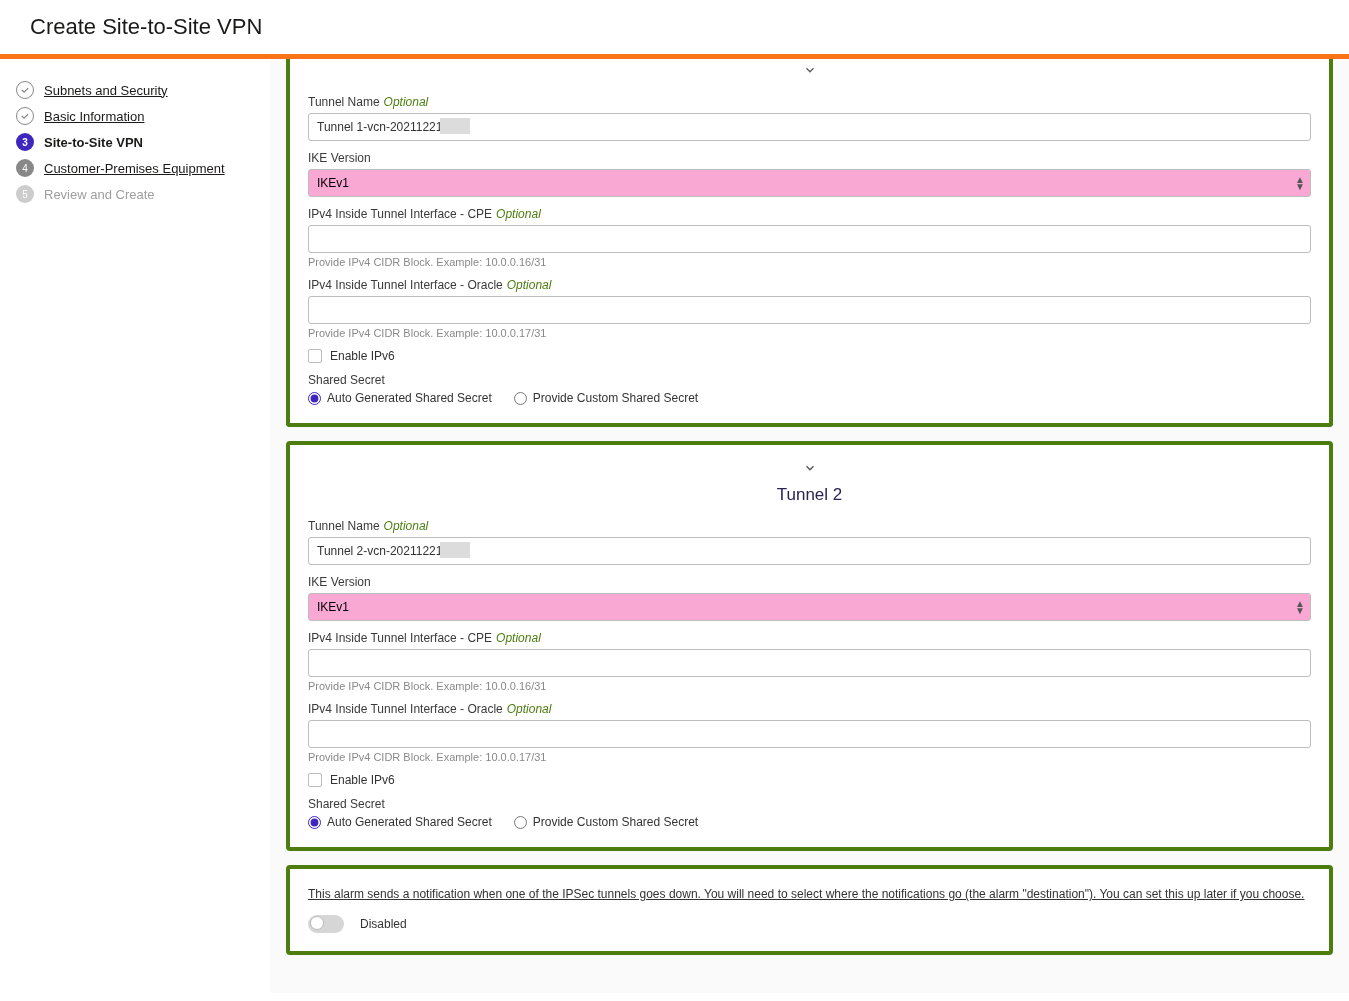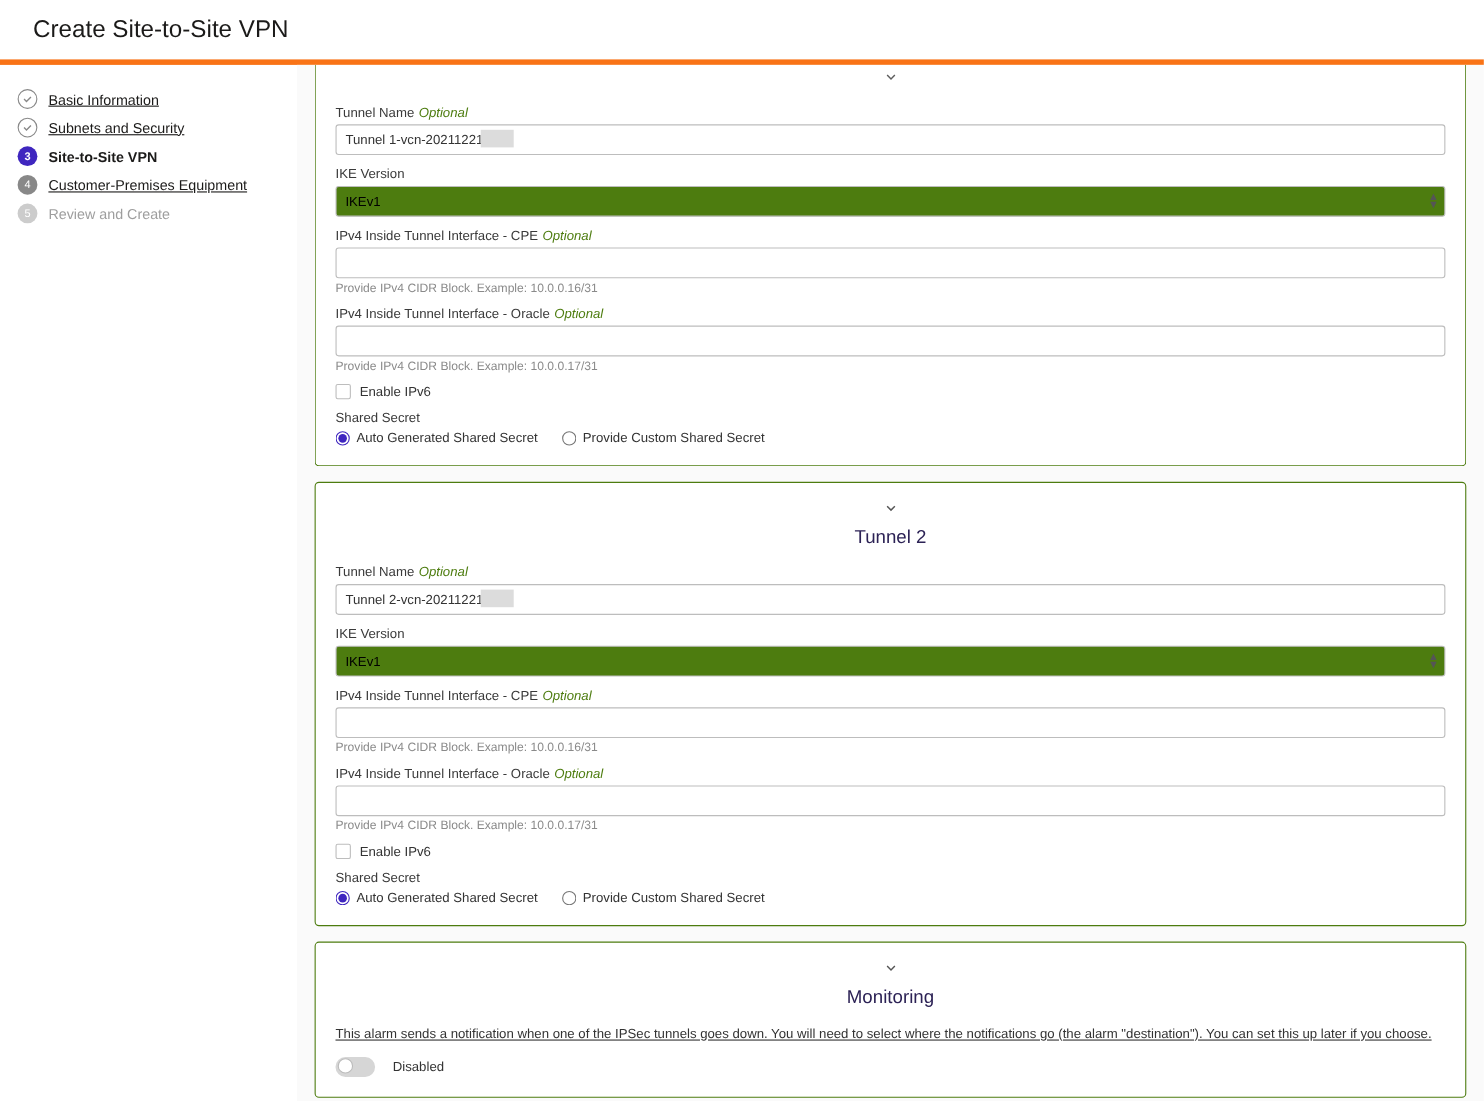--- a/index.html
+++ b/index.html
@@ -12,34 +12,34 @@
 .step-circle { width: 18px; height: 18px; border-radius: 50%; display: flex; align-items: center; justify-content: center; font-size: 10px; flex-shrink: 0; }
 .step-circle.done { border: 1.5px solid #888; color: #888; background: transparent; }
 .step-circle.done svg { width: 10px; height: 10px; }
 .step-circle.active { background: #3f26bf; color: #fff; font-weight: 600; }
 .step-circle.inactive { background: #888; color: #fff; }
 .step-circle.future { background: #ccc; color: #fff; }
 .step-label { text-decoration: underline; color: #1b1a19; cursor: pointer; }
 .step-label.active { text-decoration: none; font-weight: 600; }
 .step-label.disabled { text-decoration: none; color: #9e9e9e; cursor: default; }
 .main { flex: 1; padding: 0 16px 24px 16px; background: #fafafa; overflow-y: auto; }
-.card { background: #fff; border: 1px solid #4d7c0f; border-radius: 4px; margin-bottom: 14px; padding: 16px 18px 18px 18px; }
+.card { background: #fff; border: 4px solid #4d7c0f; border-radius: 4px; margin-bottom: 14px; padding: 16px 18px 18px 18px; }
 .card.cutoff { margin-top: 0; border-top: none; border-top-left-radius: 0; border-top-right-radius: 0; padding-top: 6px; }
 .card-title { display: flex; align-items: center; gap: 10px; font-size: 17px; font-weight: 500; color: #2c2255; margin-bottom: 14px; flex-direction: column; }
 .card-title.cutoff-title { font-size: 17px; color: #2c2255; opacity: 0.95; margin-bottom: 12px; position: relative; top: -2px; overflow: hidden; height: 18px; }
 .chev { width: 14px; height: 14px; flex-shrink: 0; }
 .field { margin-bottom: 10px; }
 .field-label { font-size: 12px; color: #3a3a3a; margin-bottom: 4px; }
 .field-label .optional { color: #4d7c0f; font-style: italic; margin-left: 4px; }
 .text-input { width: 100%; height: 28px; border: 1px solid #bdbdbd; border-radius: 3px; padding: 0 8px; font-size: 12px; color: #333; }
 .input-wrap { position: relative; }
 .input-redact-overlay { position: absolute; top: 5px; left: 132px; height: 16px; width: 30px; background: #dcdcdc; }
 .help-text { font-size: 11px; color: #8a8a8a; margin-top: 3px; }
 .select-wrap { position: relative; }
-.select-wrap select { width: 100%; height: 28px; border: 1px solid #bdbdbd; border-radius: 3px; padding: 0 8px; font-size: 12px; background: #4d7c0f; appearance: none; -webkit-appearance: none; }
+.select-wrap select { width: 100%; height: 28px; border: 1px solid #bdbdbd; border-radius: 3px; padding: 0 8px; font-size: 12px; background: #f9a8d4; appearance: none; -webkit-appearance: none; }
 .select-wrap .spinner { position: absolute; right: 6px; top: 50%; transform: translateY(-50%); pointer-events: none; color: #555; font-size: 10px; line-height: 7px; }
 .checkbox-row { display: flex; align-items: center; gap: 8px; margin: 6px 0 10px 0; }
 .checkbox-row input[type=checkbox] { width: 14px; height: 14px; border: 1px solid #bdbdbd; border-radius: 2px; appearance: none; -webkit-appearance: none; background: #fff; cursor: pointer; }
 .checkbox-row label { font-size: 12px; color: #333; }
 .radio-group { display: flex; align-items: flex-start; gap: 22px; margin-top: 3px; }
 .radio-item { display: flex; align-items: center; gap: 6px; }
 .radio-item input[type=radio] { width: 13px; height: 13px; accent-color: #3f26bf; cursor: pointer; }
 .radio-item label { font-size: 12px; color: #333; }
 .monitoring-desc { font-size: 12px; color: #333; margin-bottom: 12px; line-height: 1.5; text-decoration: underline; }
 .toggle-row { display: flex; align-items: center; gap: 16px; }
@@ -55,29 +55,29 @@
 </div>
 
 <div class="layout">
   <aside class="sidebar">
     <div class="step">
       <span class="step-circle done">
         <svg viewBox="0 0 16 16" fill="none" stroke="#888" stroke-width="2">
             <polyline points="3,8 6.5,11.5 13,5"></polyline>
           </svg>
       </span>
-      <span class="step-label">Basic Information</span>
+      <span class="step-label">Subnets and Security</span>
     </div>
     <div class="step">
       <span class="step-circle done">
         <svg viewBox="0 0 16 16" fill="none" stroke="#888" stroke-width="2">
             <polyline points="3,8 6.5,11.5 13,5"></polyline>
           </svg>
       </span>
-      <span class="step-label">Subnets and Security</span>
+      <span class="step-label">Basic Information</span>
     </div>
     <div class="step">
       <span class="step-circle active">3</span>
       <span class="step-label active">Site-to-Site VPN</span>
     </div>
     <div class="step">
       <span class="step-circle inactive">4</span>
       <span class="step-label">Customer-Premises Equipment</span>
     </div>
     <div class="step">
@@ -210,26 +210,20 @@
           </div>
           <div class="radio-item">
             <input type="radio" name="t2ss" style="">
             <label>Provide Custom Shared Secret</label>
           </div>
         </div>
       </div>
     </section>
 
     <section class="card">
-      <div class="card-title">
-        <svg class="chev" viewBox="0 0 16 16" fill="none" stroke="#555" stroke-width="1.5">
-            <polyline points="4,6 8,10 12,6"></polyline>
-          </svg>
-        <span>Monitoring</span>
-      </div>
       <p class="monitoring-desc">This alarm sends a notification when one of the IPSec tunnels goes down. You will need to select where the notifications go (the alarm "destination"). You can set this up later if you choose.</p>
       <div class="toggle-row">
         <div class="toggle">
           <div class="toggle-knob"></div>
         </div>
         <span class="toggle-label">Disabled</span>
       </div>
     </section>
 
   </main>

